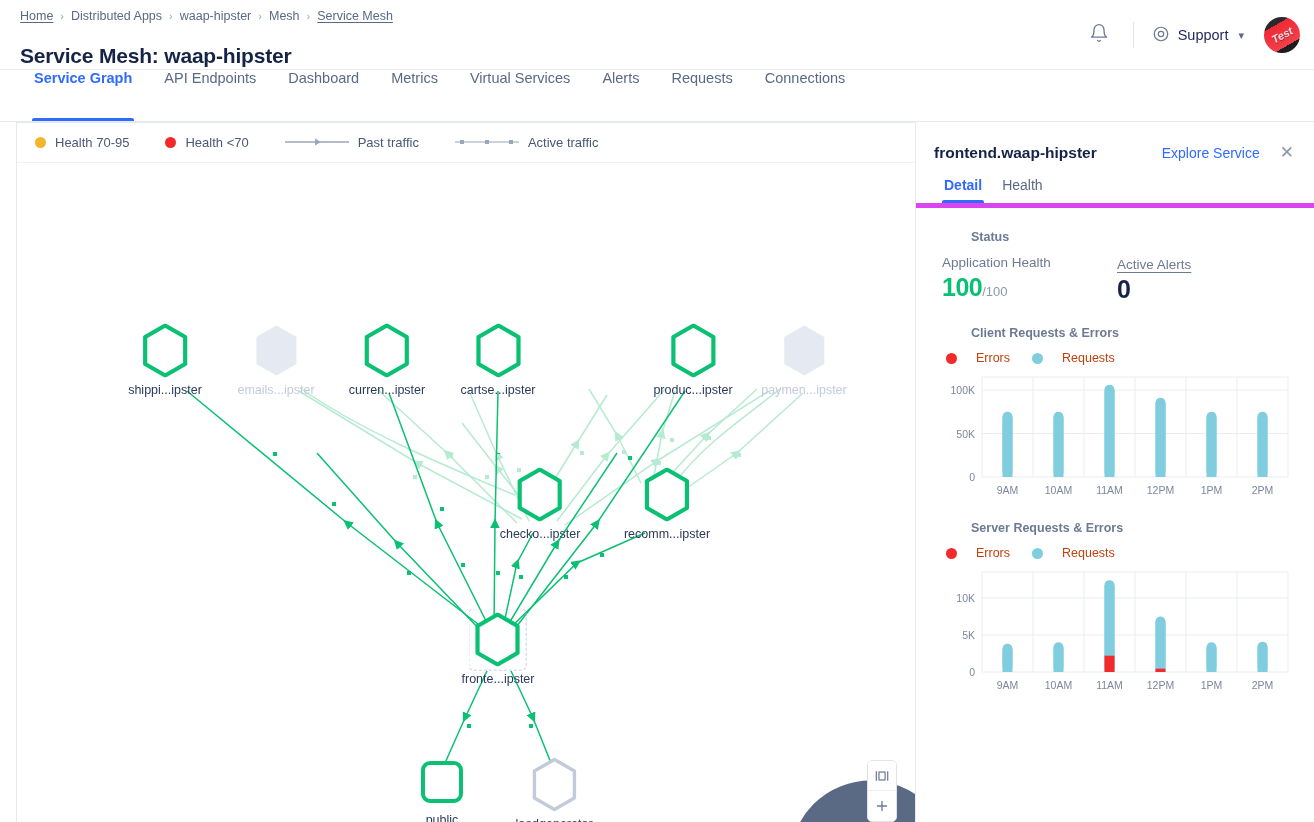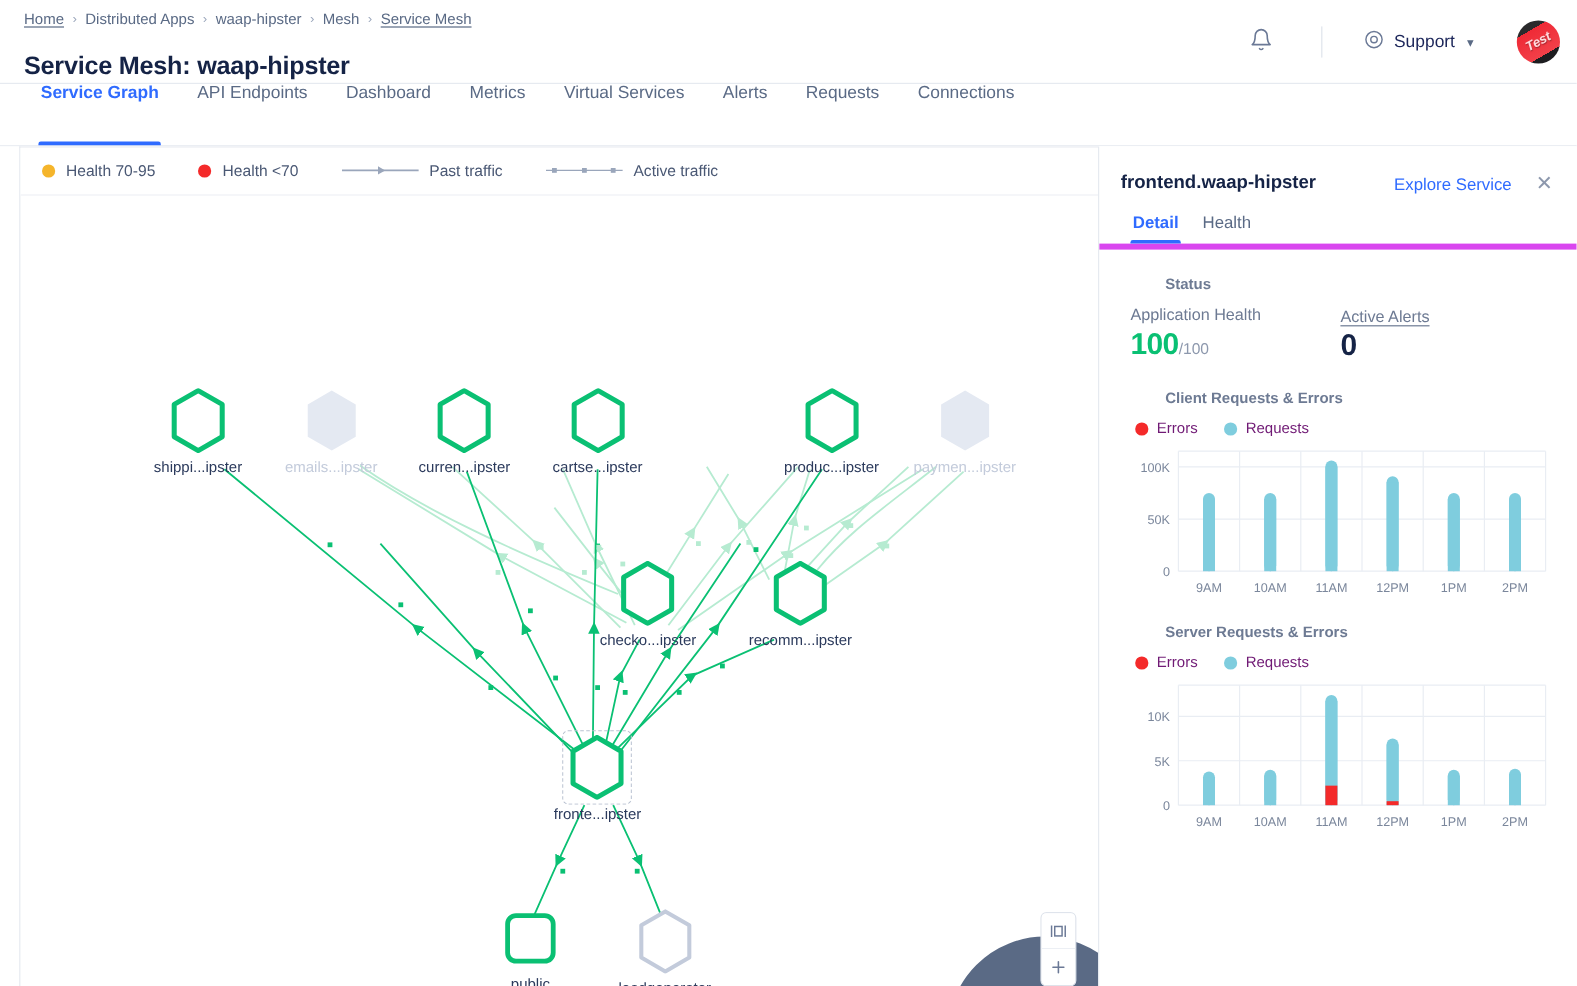--- a/index.html
+++ b/index.html
@@ -26,21 +26,21 @@
   .breadcrumb .crumb { color: #5a6a85; }
   .breadcrumb .crumb.link { text-decoration: underline; text-underline-offset: 2px; cursor: pointer; }
   .breadcrumb .sep { color: #9aa6bb; font-size: 11px; }
   .page-title {
     position: absolute; left: 20px; top: 44px;
     font-size: 21px; font-weight: 700; color: #152346;
     letter-spacing: -0.2px;
   }
   .topbar-right {
     position: absolute; right: 14px; top: 0; height: 70px;
-    display: flex; align-items: center; gap: 16px;
+    display: flex; align-items: center; gap: 0;
   }
   .bell-btn {
     width: 40px; height: 40px; display: flex; align-items: center; justify-content: center;
     cursor: pointer; border-radius: 50%;
   }
   .vdiv { width: 1px; height: 26px; background: #dfe4ec; margin: 0 14px; }
   .support-btn {
     display: flex; align-items: center; gap: 8px;
     font-size: 14.5px; color: #1b2559; cursor: pointer; padding: 6px 4px;
   }
@@ -170,21 +170,21 @@
   .status-col { width: 182px; }
   .status-lbl { font-size: 13.5px; color: #6d7a93; margin-bottom: 3px; }
   .status-lbl.dotted { text-decoration: underline; text-decoration-style: solid; text-underline-offset: 3px; cursor: help; display: inline-block;}
   .stat-big { font-size: 25px; font-weight: 700; letter-spacing: -0.5px; }
   .stat-big.green { color: #0ac073; }
   .stat-big.dark { color: #152346; }
   .stat-sub { font-size: 13px; color: #8d98ad; font-weight: 400; }
 
   .chart-block { margin-top: 22px; }
   .chart-legend { display: flex; gap: 22px; margin: 8px 0 6px 4px; }
-  .cl-item { display: flex; align-items: center; gap: 7px; font-size: 12.5px; color: #701a75; }
+  .cl-item { display: flex; align-items: center; gap: 19px; font-size: 12.5px; color: #c2410c; }
   .cl-dot { width: 11px; height: 11px; border-radius: 50%; }
   .chart-svg-wrap { position: relative; }
   .chart-svg-wrap svg { position: static; display: block; }
 </style>
 </head>
 <body>
 
 <div class="topbar">
   <div class="breadcrumb" id="breadcrumb">
       <span class="crumb link">Home</span>

